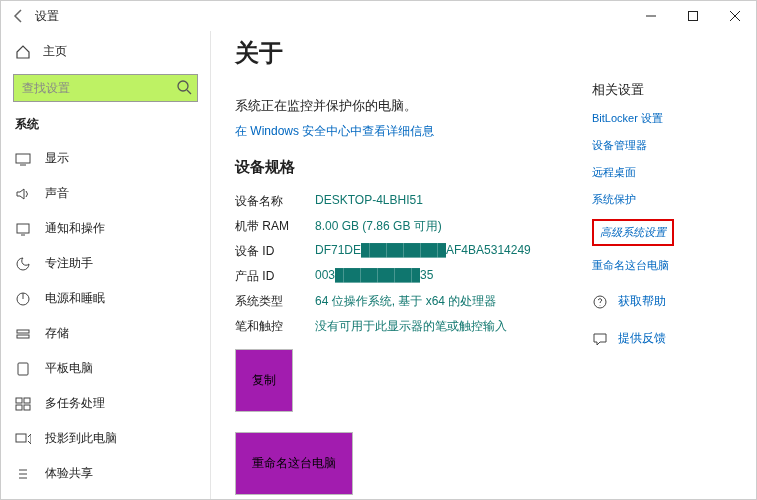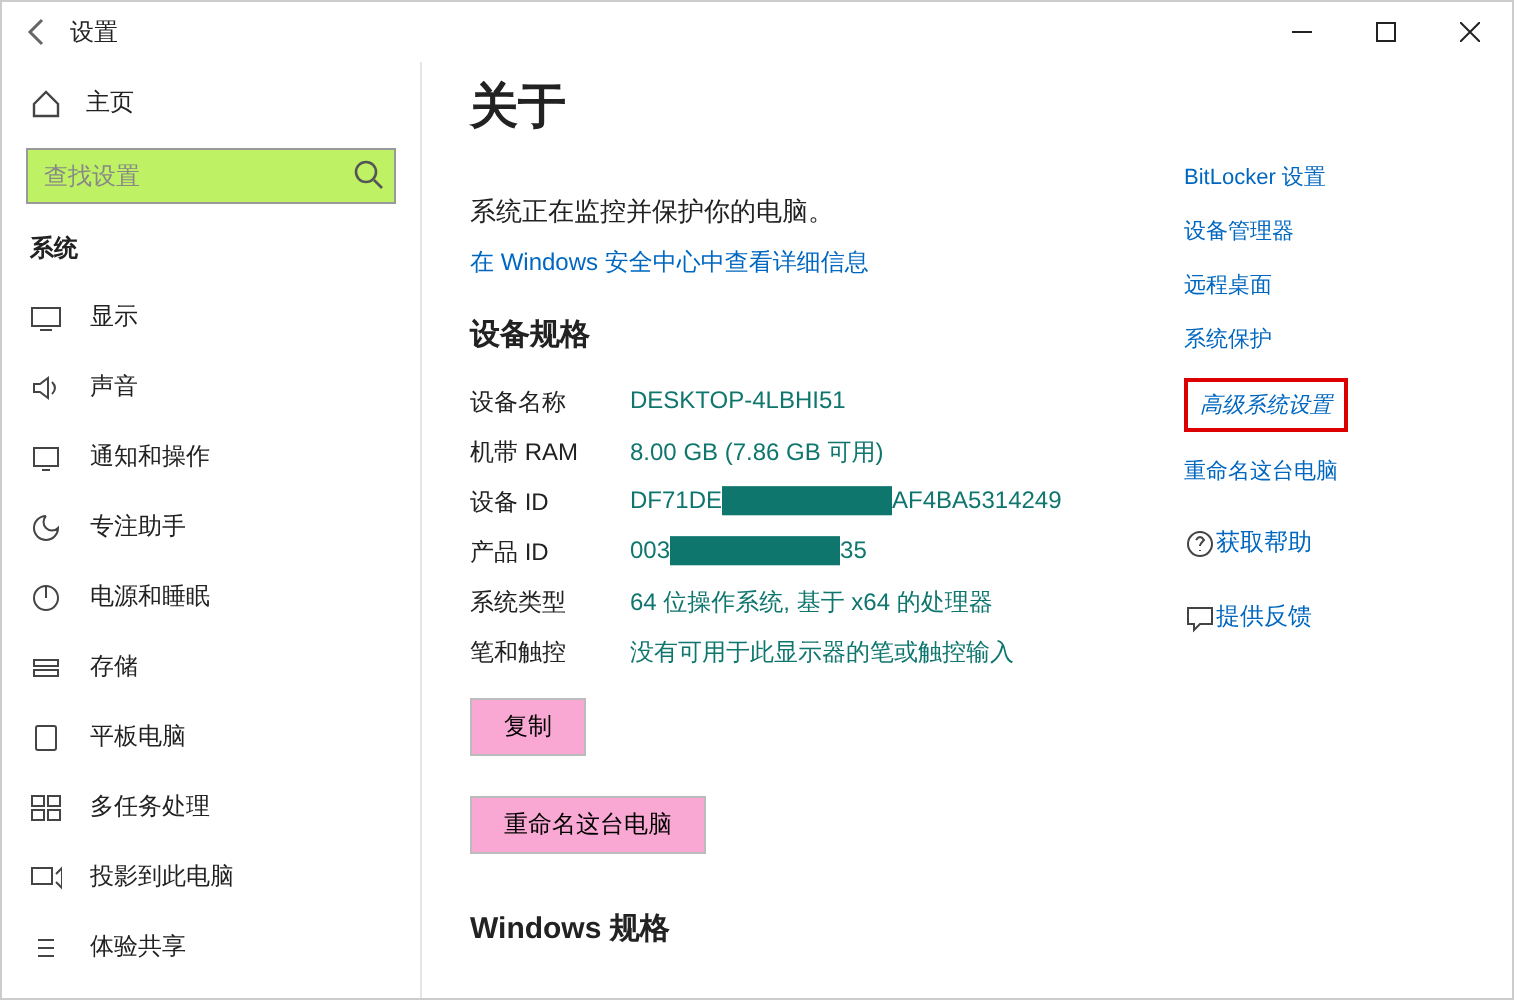--- a/index.html
+++ b/index.html
@@ -35,26 +35,26 @@
   h1 { font-size: 24px; font-weight: 600; margin-bottom: 28px; }
   .subtitle { font-size: 13px; margin-bottom: 8px; }
   .link { color: #0067c0; font-size: 12px; display: block; margin-bottom: 10px; cursor: pointer; }
   
   h2 { font-size: 15px; font-weight: 600; margin: 18px 0 12px 0; }
   
   .spec-row { display: flex; padding: 4px 0; font-size: 12px; }
   .spec-label { width: 80px; color: #222; flex-shrink: 0; }
   .spec-val { flex: 1; color: #0f766e; word-break: break-all; }
   
-  .btn { display: inline-block; background: #f9a8d4; border: 1px solid #bbb; padding: 5px 16px; font-size: 12px; cursor: pointer; margin: 10px 0; }
+  .btn { display: inline-block; background: #a21caf; border: 1px solid #bbb; padding: 22px 16px; font-size: 12px; cursor: pointer; margin: 10px 0; }
   
   .side-heading { font-size: 13px; margin-bottom: 12px; }
   .side-link { color: #0067c0; font-size: 11px; display: block; margin-bottom: 12px; cursor: pointer; }
   .side-link.highlight { border: 2px solid #d00; padding: 4px 6px; display: inline-block; font-style: italic; }
-  .help-row { display: flex; align-items: center; margin-top: 20px; margin-bottom: 12px; color: #0067c0; font-size: 12px; cursor: pointer; text-align: right;}
+  .help-row { display: flex; align-items: center; gap: 10px; margin-top: 20px; margin-bottom: 12px; color: #0067c0; font-size: 12px; cursor: pointer; text-align: right;}
   .help-row .ico { width: 16px; height: 16px; color: #444; }
 </style>
 </head>
 <body>
 
 <div class="titlebar">
   <div class="titlebar-left">
     <svg class="back-arrow" viewBox="0 0 16 16">
         <path d="M10 2 L4 8 L10 14" stroke="currentColor" stroke-width="1.5" fill="none"></path>
       </svg>
@@ -203,20 +203,21 @@
         </div>
 
       <button class="btn">复制</button><br>
       <button class="btn">重命名这台电脑</button>
 
       <h2>Windows 规格</h2>
       
     </div>
 
     <div class="side-col">
+      <div class="side-heading">相关设置</div>
       <a class="side-link">BitLocker 设置</a>
       <a class="side-link">设备管理器</a>
       <a class="side-link">远程桌面</a>
       <a class="side-link">系统保护</a>
       <a class="side-link highlight">高级系统设置</a>
       <a class="side-link">重命名这台电脑</a>
 
       <div class="help-row">
         <svg class="ico" viewBox="0 0 16 16">
             <circle cx="8" cy="8" r="6" stroke="currentColor" fill="none"></circle>

